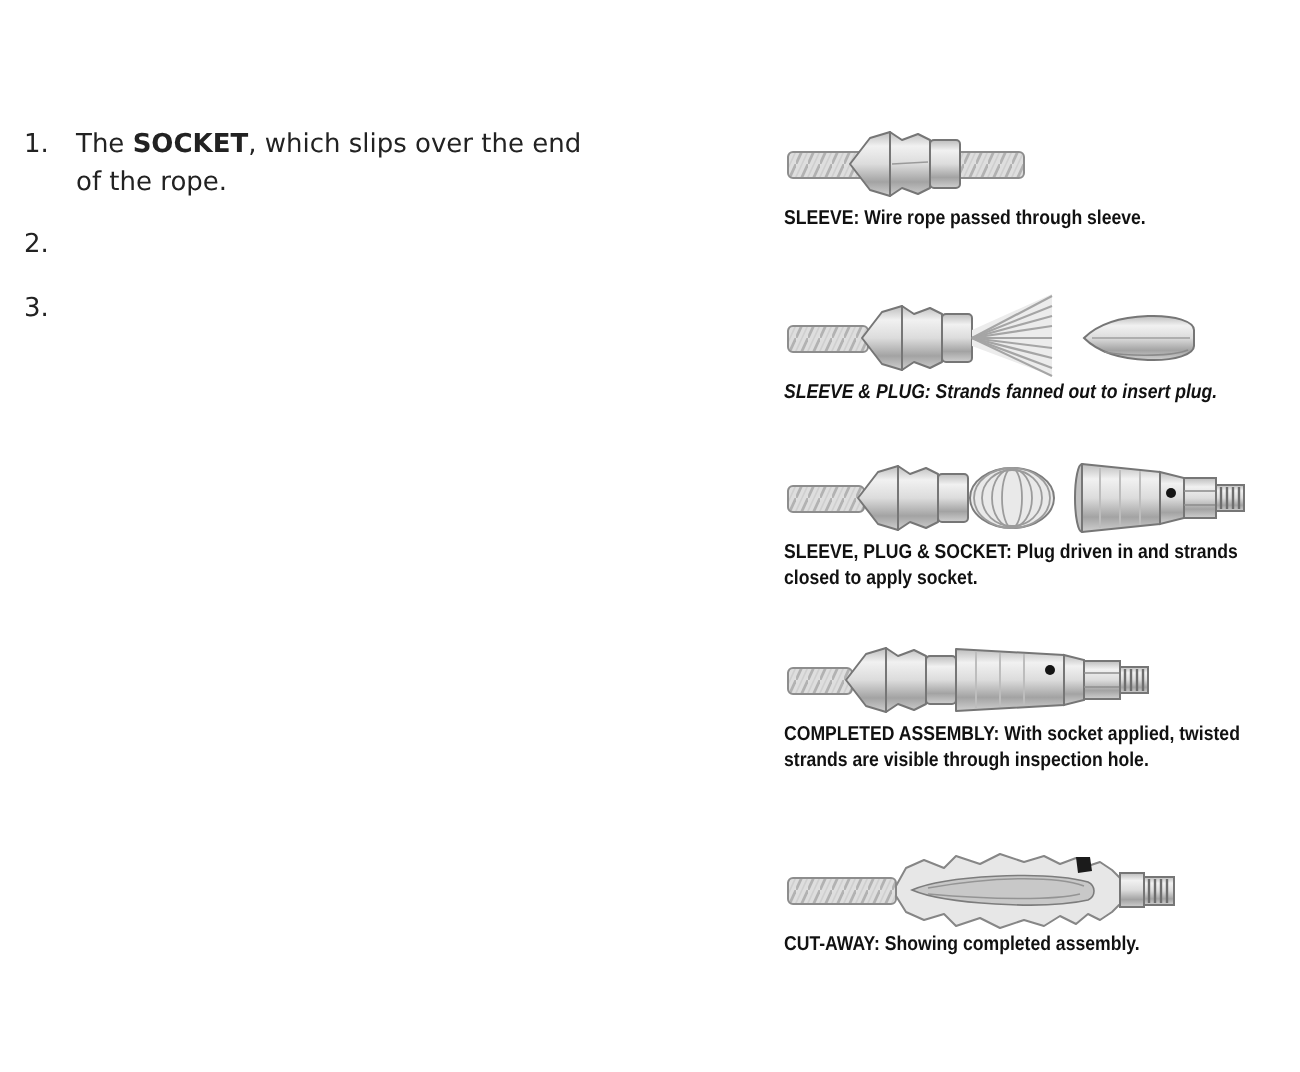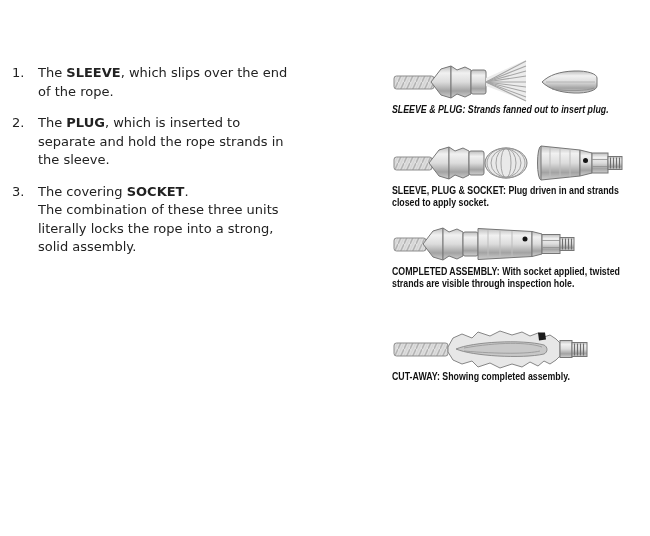--- a/index.html
+++ b/index.html
@@ -31,21 +31,21 @@
     font-weight:bold;
     font-size:10px;line-height:12.5px;
     color:#111111;
     transform:scaleX(0.88);
     transform-origin:0 0;
     white-space:pre-line;
   }
   .cap .cap-label{font-weight:800;}
   .f1{margin-bottom:26px;}
   .f2{margin-bottom:20px;font-style:italic;}
-  .f3{margin-bottom:8px;}
+  .f3{margin-bottom:18px;}
   .f4{margin-bottom:32px;}
 </style>
 </head>
 <body>
 
 <div class="canvas">
 
   <svg width="0" height="0" style="position:absolute" aria-hidden="true">
     <defs>
       <linearGradient id="gMetal" x1="0" y1="0" x2="0" y2="1">
@@ -59,40 +59,45 @@
         <rect width="6" height="13" fill="#dedede"></rect>
         <path d="M0,13 L6,0" stroke="#b2b2b2" stroke-width="1.4"></path>
         <path d="M-3,13 L3,0 M3,13 L9,0" stroke="#cfcfcf" stroke-width="0.8"></path>
       </pattern>
     </defs>
   </svg>
 
   <div class="steps">
     <div class="step">
       <span class="num">1.</span>
-      <div class="txt"><span>The </span><b>SLEEVE</b><span>, which slips over the end
+      <div class="txt"><span>The </span><b>SOCKET</b><span>, which slips over the end
 of the rope.</span></div>
     </div>
     <div class="step">
       <span class="num">2.</span>
-      <div class="txt"><span>The </span><b>PLUG</b><span>, which is inserted to
-separate and hold the rope strands in
-the sleeve.</span></div>
     </div>
     <div class="step">
       <span class="num">3.</span>
-      <div class="txt"><span>The covering </span><b>SOCKET</b><span>.
-The combination of these three units
-literally locks the rope into a strong,
-solid assembly.</span></div>
     </div>
   </div>
 
   <div class="figures">
 
+    <figure class="figure f1">
+      <svg class="art" width="250" height="46" viewBox="0 0 250 46">
+        <rect x="2" y="20" width="118" height="13" rx="2.5" fill="url(#pRope)" stroke="#8d8d8d" stroke-width="1"></rect>
+        <g transform="translate(32,0)" fill="url(#gMetal)" stroke="#767676" stroke-width="1" stroke-linejoin="round">
+          <polygon points="1,26 11,13 21,10 21,42 11,39"></polygon>
+          <polygon points="21,10 27,14 35,11 41,14 41,38 35,41 27,38 21,42"></polygon>
+          <rect x="41" y="14" width="15" height="24" rx="2"></rect>
+          <line x1="22" y1="26" x2="40" y2="25" stroke="#9a9a9a" stroke-width="0.8"></line>
+        </g>
+      </svg>
+      <figcaption class="cap"><b class="cap-label">SLEEVE:</b> <span class="cap-text">Wire rope passed through sleeve.</span></figcaption>
+    </figure>
 
     <figure class="figure f2">
       <svg class="art" width="250" height="46" viewBox="0 0 250 46">
         <rect x="2" y="20" width="40" height="13" rx="2.5" fill="url(#pRope)" stroke="#8d8d8d" stroke-width="1"></rect>
         <g transform="translate(38,0)" fill="url(#gMetal)" stroke="#767676" stroke-width="1" stroke-linejoin="round">
           <polygon points="1,26 11,13 21,10 21,42 11,39"></polygon>
           <polygon points="21,10 27,14 35,11 41,14 41,38 35,41 27,38 21,42"></polygon>
           <rect x="41" y="14" width="15" height="24" rx="2"></rect>
         </g>
         <g>

